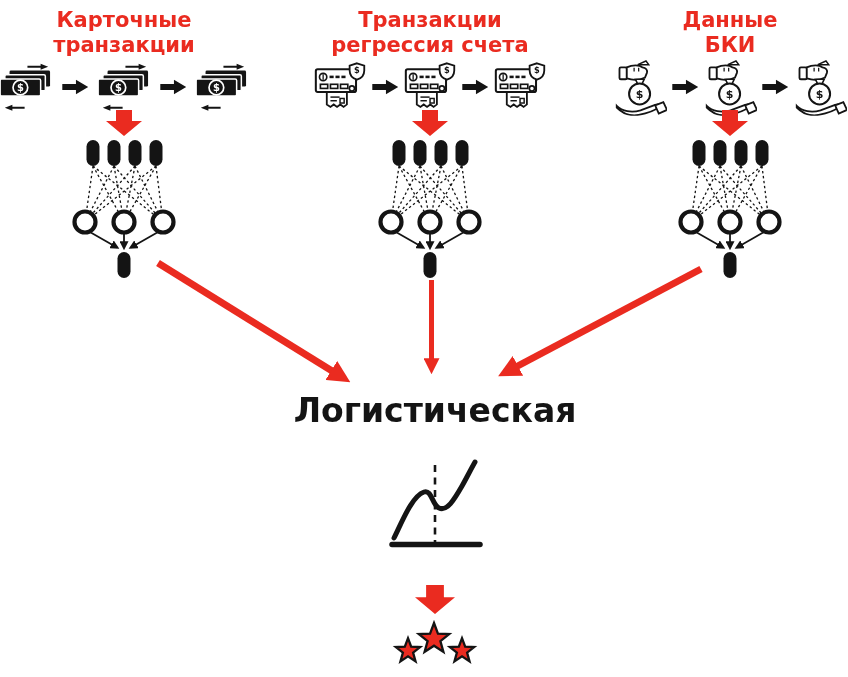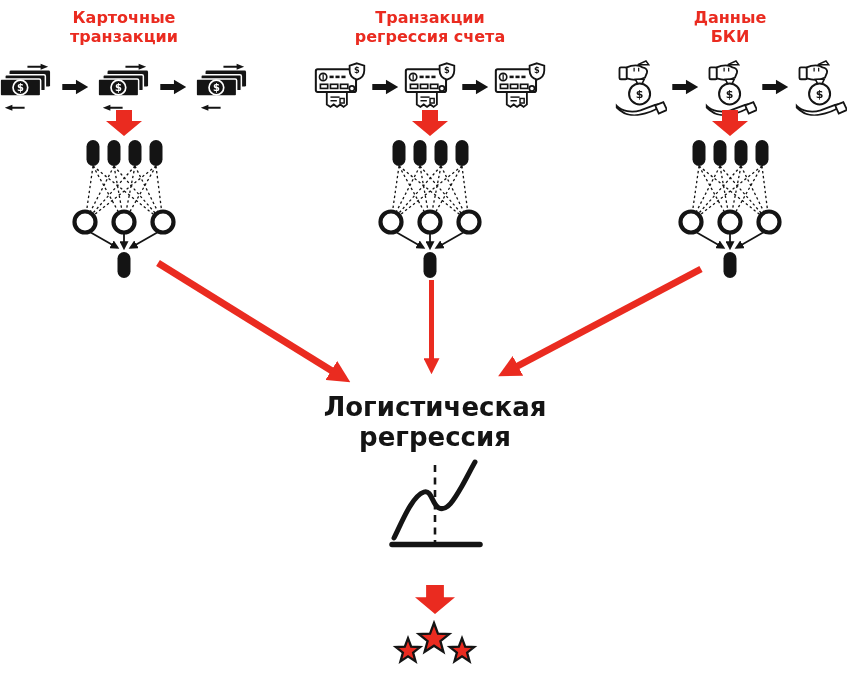--- a/index.html
+++ b/index.html
@@ -3,38 +3,38 @@
 <meta charset="utf-8">
 <style>
   :root{ --red:#EA2B20; --ink:#141414; --bg:#FFFFFF; }
   *{ margin:0; padding:0; box-sizing:border-box; }
   html,body{ background:#fff; }
   body{ font-family:"DejaVu Sans","Liberation Sans",sans-serif; }
   .canvas{ position:relative; width:848px; height:677px; background:var(--bg); overflow:hidden; }
 
   .col{ position:absolute; top:6px; width:240px; height:280px; }
   .col-title{ position:absolute; top:2px; left:0; right:0; text-align:center;
-              font-size:16px; line-height:1.2; font-weight:bold; color:var(--red); }
+              font-size:21px; line-height:1.2; font-weight:bold; color:var(--red); }
   .col-title .tl{ display:block; }
   .icon-row{ position:absolute; top:52px; left:0; right:0; height:58px;
              display:flex; align-items:center; justify-content:center; gap:5px; }
   .mini-arrow{ width:27px; height:16px; flex:none; }
   .icon{ flex:none; }
   .icon-money{ width:61px; height:49px; }
   .icon-stmt{ width:53px; height:53px; }
   .icon-bag{ width:53px; height:57px; }
   .block-arrow{ position:absolute; top:104px; left:50%; transform:translateX(-50%);
                 width:36px; height:26px; }
   .network{ position:absolute; top:134px; left:50%; transform:translateX(-50%);
             width:112px; height:140px; }
 
   .overlay{ position:absolute; left:0; top:0; width:848px; height:677px; pointer-events:none; }
 
   .agg-title{ position:absolute; left:285px; top:392px; width:300px; text-align:center;
-              font-size:26px; line-height:1.17; font-weight:bold; color:var(--ink); }
+              font-size:33px; line-height:1.17; font-weight:bold; color:var(--ink); }
   .agg-title .tl{ display:block; }
   .curve{ position:absolute; left:388px; top:456px; width:96px; height:94px; }
   .final-arrow{ position:absolute; left:415px; top:585px; width:40px; height:29px; }
   .stars{ position:absolute; left:382px; top:612px; width:106px; height:60px; }
 
   .defs{ position:absolute; width:0; height:0; overflow:hidden; }
 </style>
 </head>
 <body>
 
@@ -225,21 +225,20 @@
   </section>
 
   <svg class="overlay" viewBox="0 0 848 677">
     <line x1="158" y1="263" x2="337" y2="374" stroke="var(--red)" stroke-width="7" marker-end="url(#ah-red)"></line>
     <line x1="431.5" y1="280" x2="431.5" y2="363" stroke="var(--red)" stroke-width="5" marker-end="url(#ah-red)"></line>
     <line x1="701" y1="269" x2="512" y2="369" stroke="var(--red)" stroke-width="7" marker-end="url(#ah-red)"></line>
   </svg>
 
   <h1 class="agg-title">
     <span class="tl">Логистическая</span>
-    <span class="tl">регрессия</span>
   </h1>
 
   <svg class="curve" viewBox="0 0 96 94">
     <line x1="47" y1="9" x2="47" y2="87" stroke="var(--ink)" stroke-width="2.6" stroke-dasharray="7 5.5"></line>
     <path d="M6,82 C14,66 24,40 36,36 C44,33.5 44,49 51,52 C59,55.5 66,44 74,30 C78,23 83,13 87,6" fill="none" stroke="var(--ink)" stroke-width="5" stroke-linecap="round"></path>
     <line x1="4" y1="88.5" x2="92" y2="88.5" stroke="var(--ink)" stroke-width="5.5" stroke-linecap="round"></line>
   </svg>
 
   <svg class="final-arrow" viewBox="0 0 36 26">
       <use href="#sym-block-arrow"></use>

